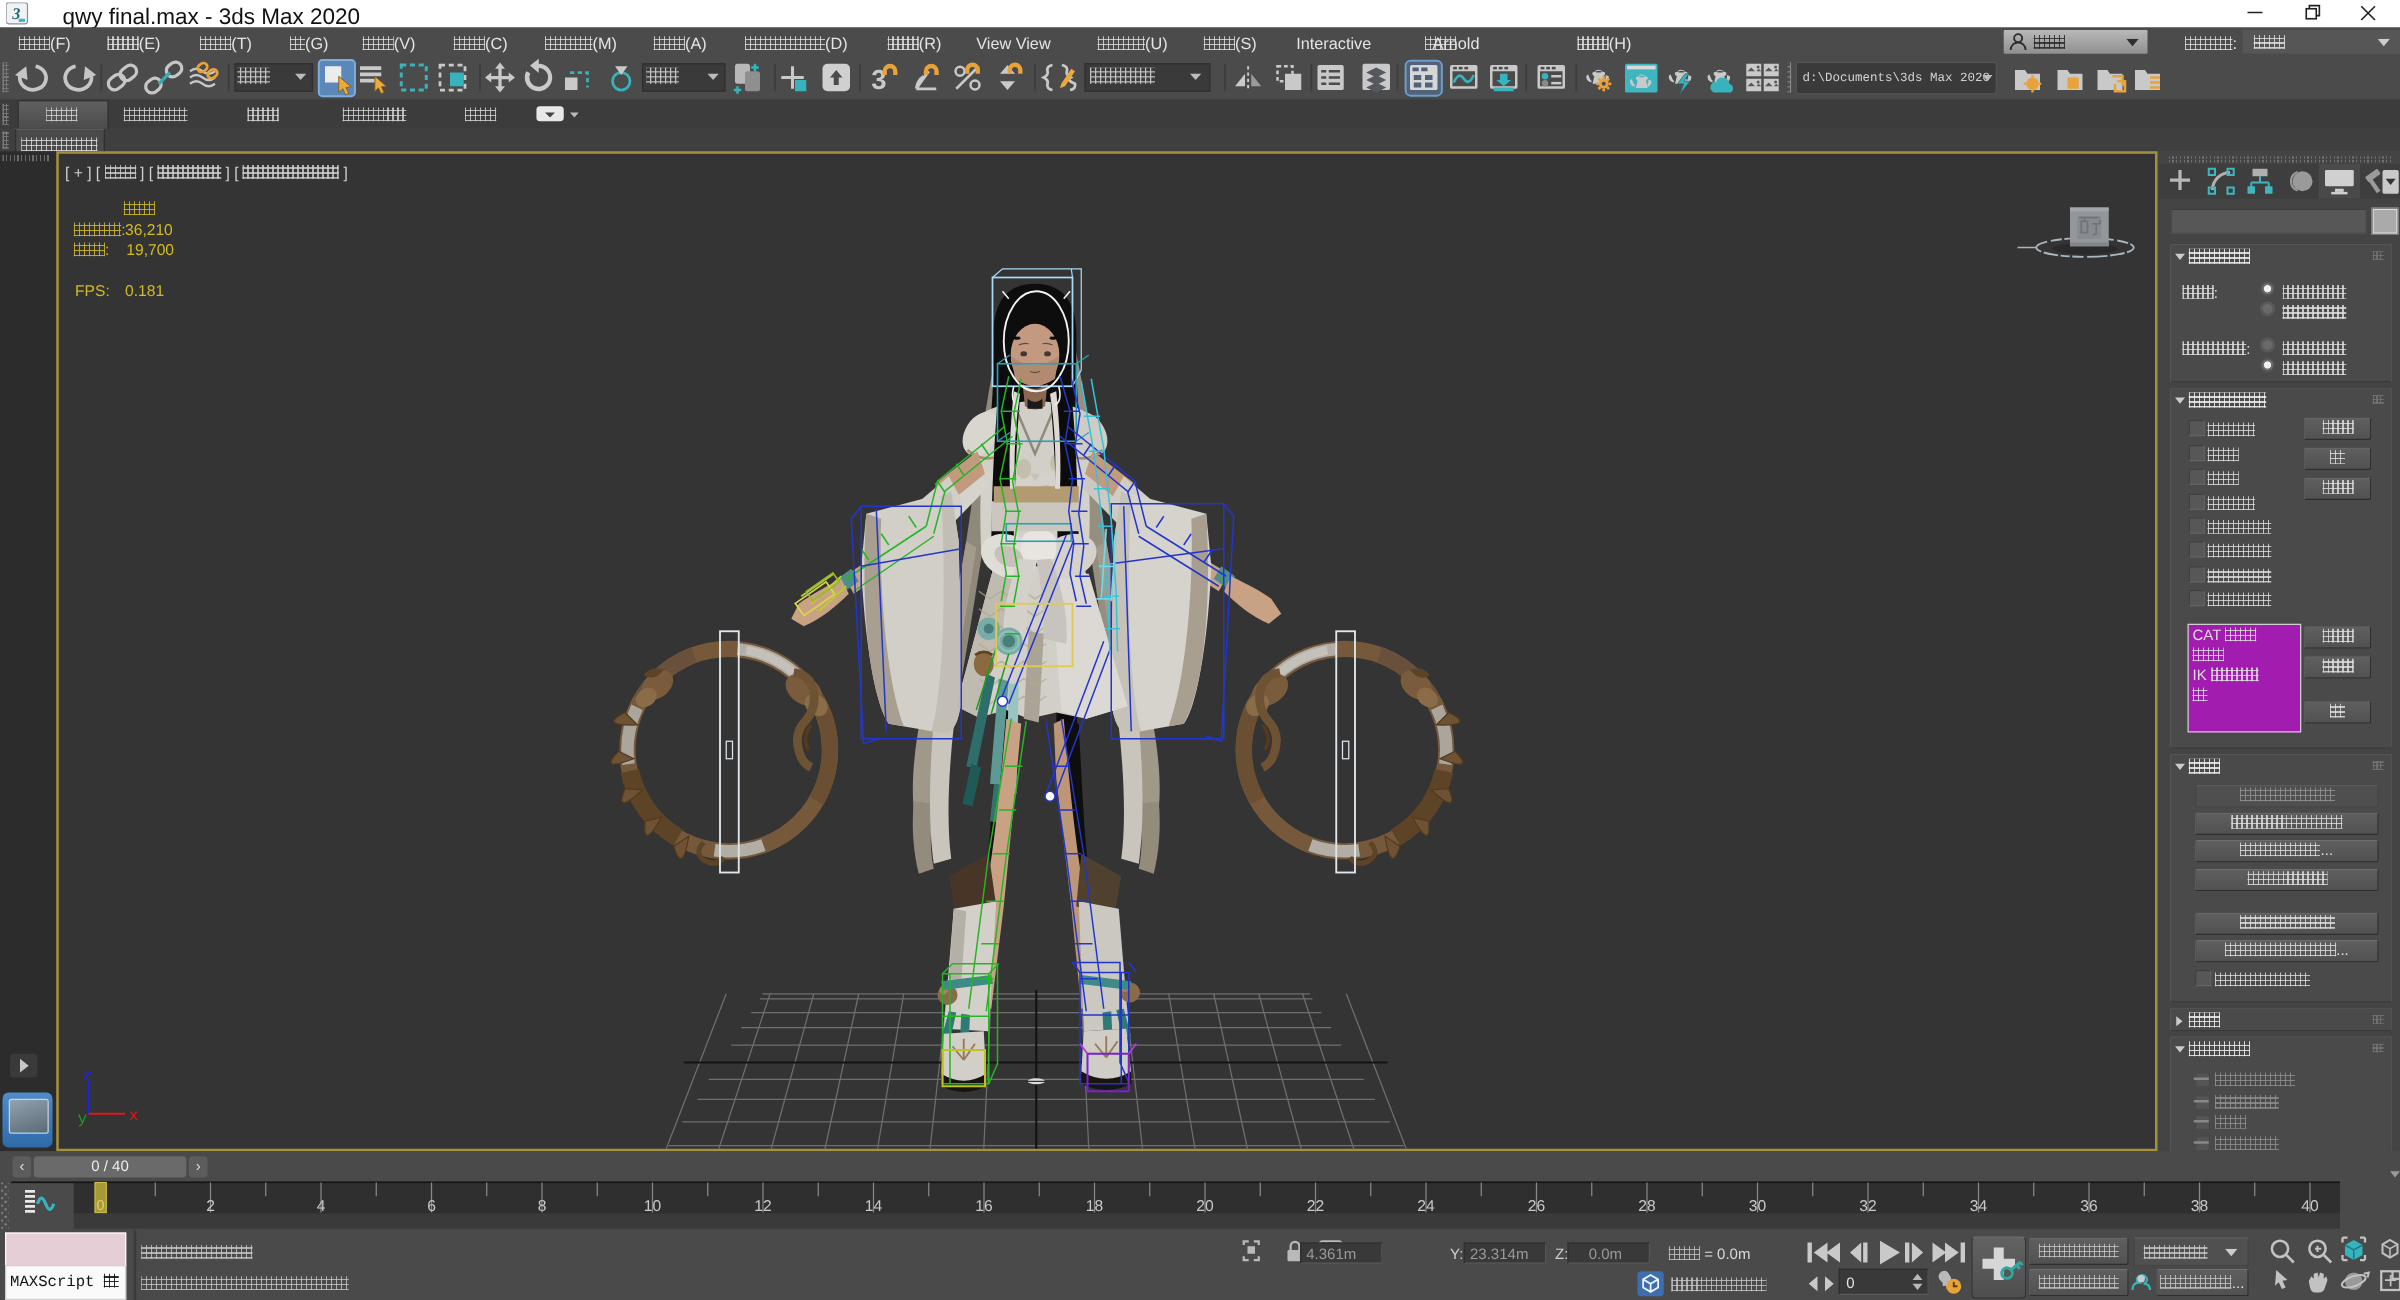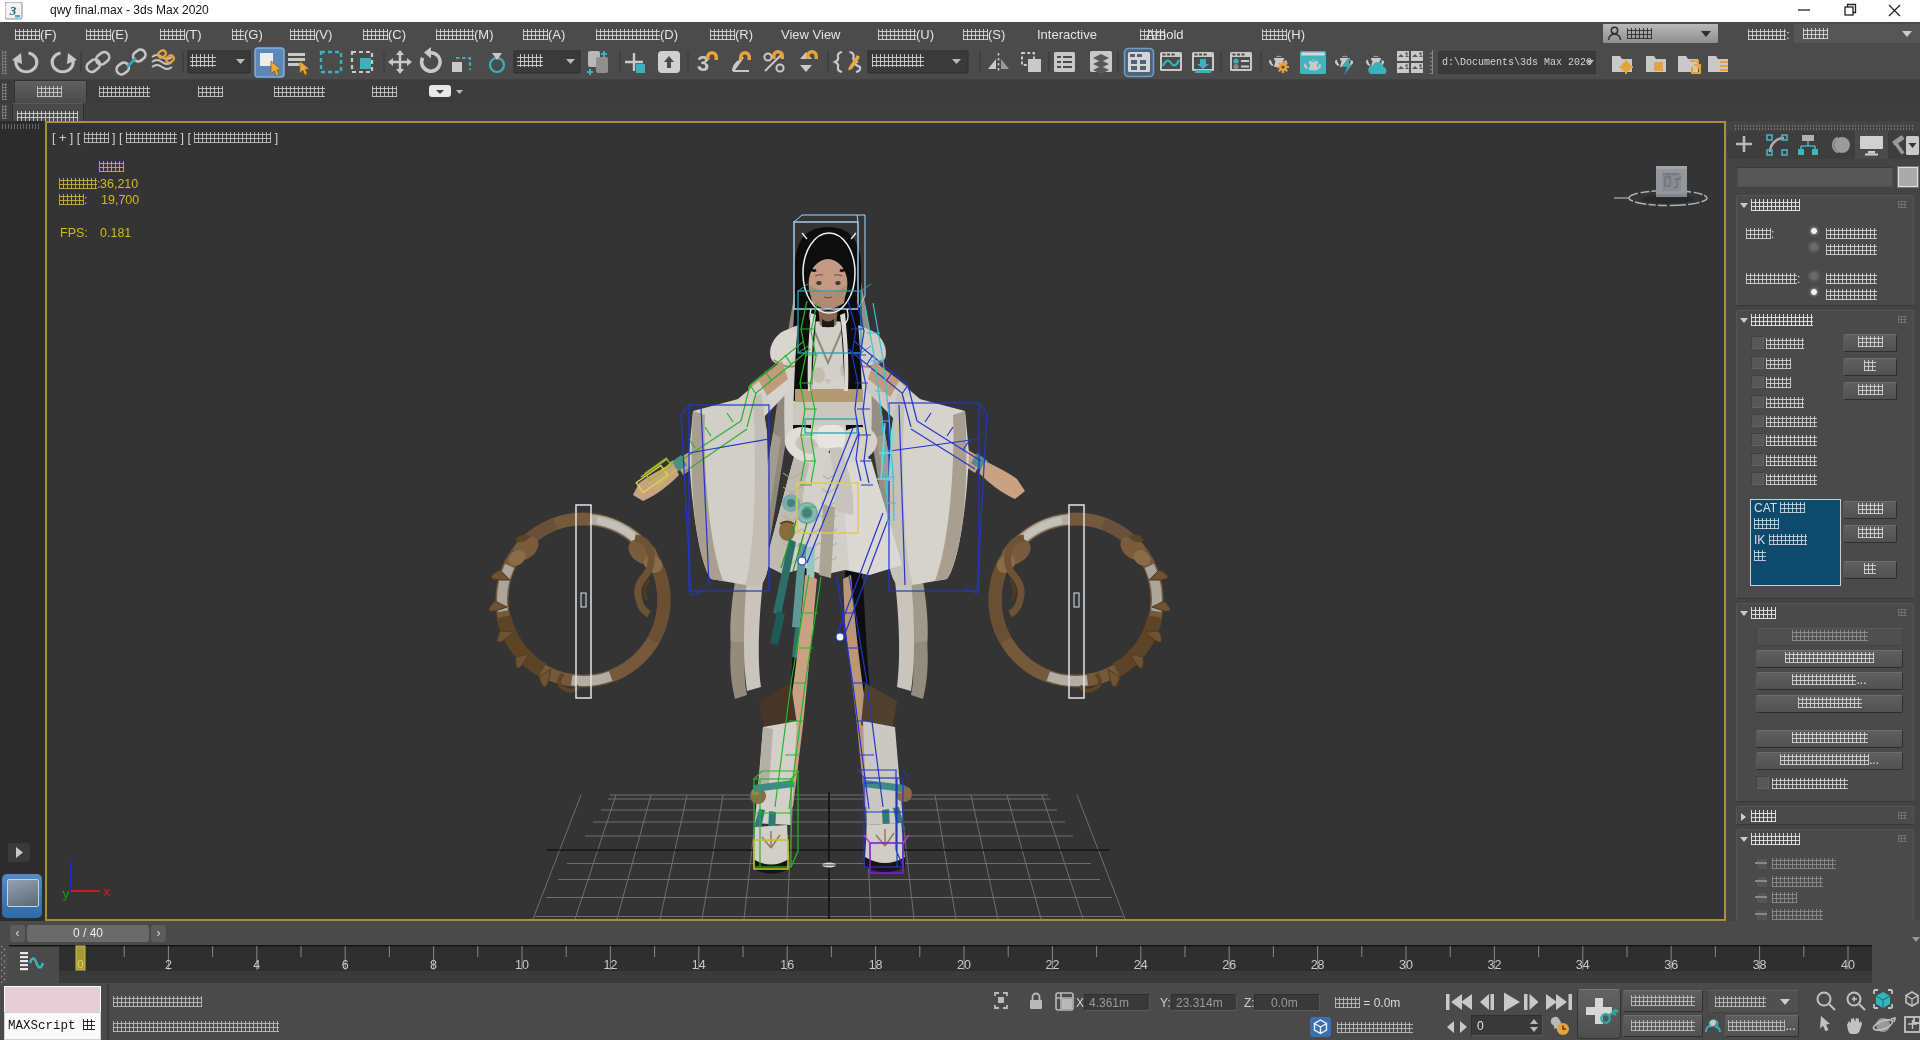--- a/index.html
+++ b/index.html
@@ -33,21 +33,21 @@
 .vdots{background:repeating-linear-gradient(0deg,#777 0 1px,transparent 1px 3px),repeating-linear-gradient(90deg,#777 0 1px,transparent 1px 3px);}
 </style></head><body>
 <div id="app">
 
 <div class="abs" id="title">
  <svg class="abs" style="left:5px;top:2px" width="18" height="18" viewBox="0 0 18 18">
   <rect x="0" y="0" width="17" height="17" rx="2" fill="#f2f2f2" stroke="#8a9096"></rect>
   <text x="8" y="13" font-size="13" font-weight="bold" font-style="italic" fill="#1a6a78" text-anchor="middle" font-family="Liberation Serif,serif">3</text>
   <rect x="10" y="13" width="5" height="2.5" fill="#35b8c8"></rect>
  </svg>
- <div class="abs" style="left:50px;top:3px;font-size:12px;">qwy final.max - 3ds Max 2020</div>
+ <div class="abs" style="left:50px;top:3px;font-size:18px;">qwy final.max - 3ds Max 2020</div>
  <svg class="abs" style="left:1790px;top:0" width="120" height="22" viewBox="0 0 120 22">
   <g stroke="#222" stroke-width="1.3" fill="none">
    <line x1="8" y1="10" x2="20" y2="10"></line>
    <rect x="55" y="7" width="8" height="8"></rect>
           <path d="M57.5 7 v-2.5 h8 v8 h-2.5"></path>
    <path d="M99 5 l11 11 M110 5 l-11 11"></path>
   </g>
  </svg>
 </div>
 
@@ -733,21 +733,21 @@
         <div class="abs" style="left:29px;top:104px"><span class="z" style="width:51px"></span></div>
   <div class="cb" style="left:14px;top:122px"></div>
         <div class="abs" style="left:29px;top:123px"><span class="z" style="width:51px"></span></div>
   <div class="cb" style="left:14px;top:142px"></div>
         <div class="abs" style="left:29px;top:143px"><span class="z" style="width:51px"></span></div>
   <div class="cb" style="left:14px;top:161px"></div>
         <div class="abs" style="left:29px;top:162px"><span class="z" style="width:51px"></span></div>
   <div class="btnr" style="left:106px;top:23px;width:52px;"><span class="z" style="width:25px"></span></div>
   <div class="btnr" style="left:106px;top:47px;width:52px;"><span class="z" style="width:12px"></span></div>
   <div class="btnr" style="left:106px;top:71px;width:52px;"><span class="z" style="width:25px"></span></div>
-  <div class="abs" style="left:13px;top:188px;width:89px;height:85px;background:#0c4a6e;border:1px solid #cfcfcf;font-size:12px;color:#ddd;">
+  <div class="abs" style="left:13px;top:188px;width:89px;height:85px;background:#a21caf;border:1px solid #cfcfcf;font-size:12px;color:#ddd;">
     <div style="padding:1px 0 0 3px;height:15px">CAT <span class="z" style="width:25px"></span></div>
     <div style="padding:1px 0 0 3px;height:15px"><span class="z" style="width:25px"></span></div>
     <div style="padding:1px 0 0 3px;height:15px">IK <span class="z" style="width:38px"></span></div>
     <div style="padding:1px 0 0 3px;height:15px"><span class="z" style="width:12px"></span></div>
   </div>
   <div class="btnr" style="left:106px;top:190px;width:52px;"><span class="z" style="width:25px"></span></div>
   <div class="btnr" style="left:106px;top:214px;width:52px;"><span class="z" style="width:25px"></span></div>
   <div class="btnr" style="left:106px;top:250px;width:52px;"><span class="z" style="width:12px"></span></div>
  </div>
 
@@ -910,21 +910,21 @@
           <rect x="40" y="10" width="12" height="9" rx="1" fill="#b9b9b9"></rect>
           <path d="M42.5 10 v-3 a3.5 3.5 0 0 1 7 0 v3" fill="none" stroke="#b9b9b9" stroke-width="1.8"></path>
         </g>
   <g>
           <rect x="66" y="3" width="17" height="17" rx="2" fill="none" stroke="#b9b9b9" stroke-width="1.6"></rect>
           <path d="M66 8 h17 M71 3 v17" stroke="#b9b9b9" stroke-width="1.6"></path>
           <rect x="72" y="9" width="10" height="10" fill="#b9b9b9"></rect>
         </g>
  </svg>
  <div class="abs" style="left:1076px;top:12px;color:#cfcfcf">X:</div>
- <div class="fld" style="left:1084px;top:10px;width:64px;height:15px;">
+ <div class="fld" style="left:1040px;top:10px;width:64px;height:15px;">
         <span style="position:absolute;left:4px;top:1px">4.361m</span>
       </div>
  <div class="abs" style="left:1160px;top:12px;color:#cfcfcf">Y:</div>
  <div class="fld" style="left:1171px;top:10px;width:64px;height:15px;">
         <span style="position:absolute;left:4px;top:1px">23.314m</span>
       </div>
  <div class="abs" style="left:1244px;top:12px;color:#cfcfcf">Z:</div>
  <div class="fld" style="left:1254px;top:10px;width:64px;height:15px;">
         <span style="position:absolute;left:16px;top:1px">0.0m</span>
       </div>

